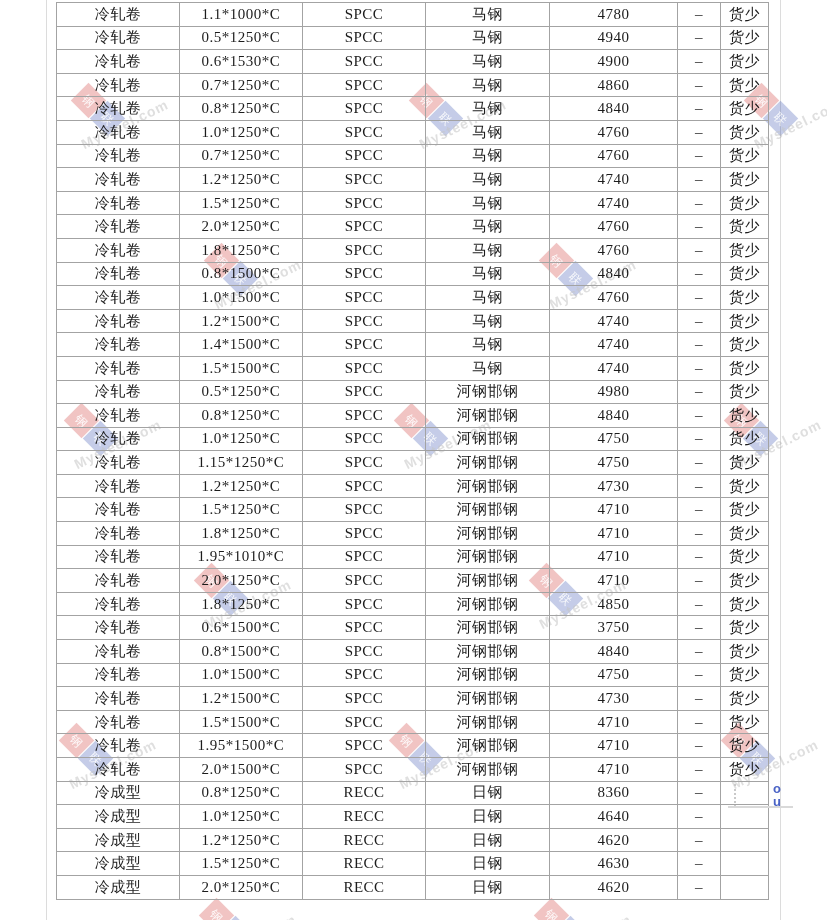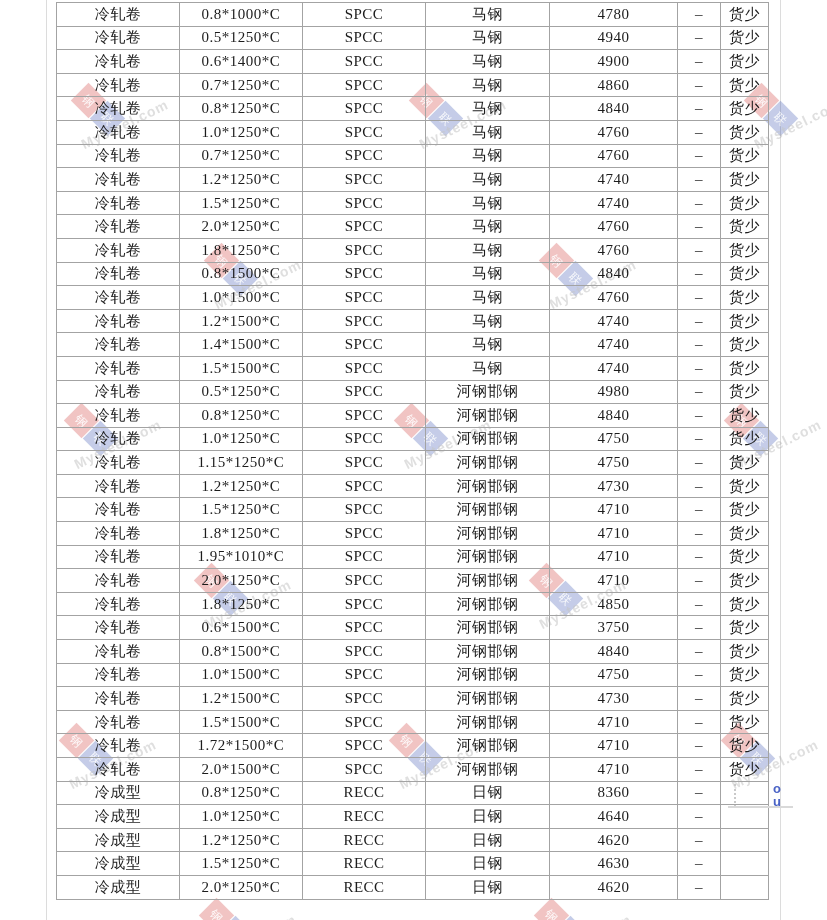--- a/index.html
+++ b/index.html
@@ -144,39 +144,39 @@
       <col style="width:123px">
       <col style="width:123px">
     <col style="width:124px">
       <col style="width:128px">
       <col style="width:43px">
     <col style="width:48px">
   </colgroup>
   <tbody>
       <tr>
         <td>冷轧卷</td>
-        <td>0.8*1000*C</td>
+        <td>1.1*1000*C</td>
         <td>SPCC</td>
         <td>马钢</td>
         <td>4780</td>
         <td>–</td>
         <td>货少</td>
       </tr>
       <tr>
         <td>冷轧卷</td>
         <td>0.5*1250*C</td>
         <td>SPCC</td>
         <td>马钢</td>
         <td>4940</td>
         <td>–</td>
         <td>货少</td>
       </tr>
       <tr>
         <td>冷轧卷</td>
-        <td>0.6*1400*C</td>
+        <td>0.6*1530*C</td>
         <td>SPCC</td>
         <td>马钢</td>
         <td>4900</td>
         <td>–</td>
         <td>货少</td>
       </tr>
       <tr>
         <td>冷轧卷</td>
         <td>0.7*1250*C</td>
         <td>SPCC</td>
@@ -423,21 +423,21 @@
         <td>冷轧卷</td>
         <td>1.5*1500*C</td>
         <td>SPCC</td>
         <td>河钢邯钢</td>
         <td>4710</td>
         <td>–</td>
         <td>货少</td>
       </tr>
       <tr>
         <td>冷轧卷</td>
-        <td>1.72*1500*C</td>
+        <td>1.95*1500*C</td>
         <td>SPCC</td>
         <td>河钢邯钢</td>
         <td>4710</td>
         <td>–</td>
         <td>货少</td>
       </tr>
       <tr>
         <td>冷轧卷</td>
         <td>2.0*1500*C</td>
         <td>SPCC</td>

